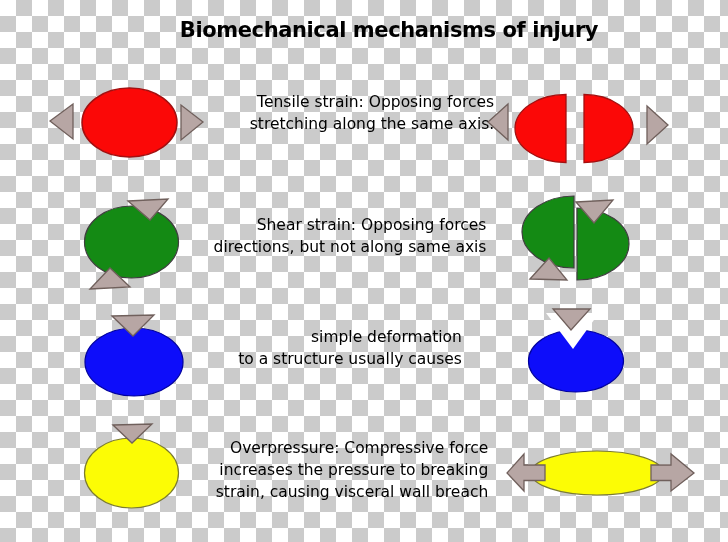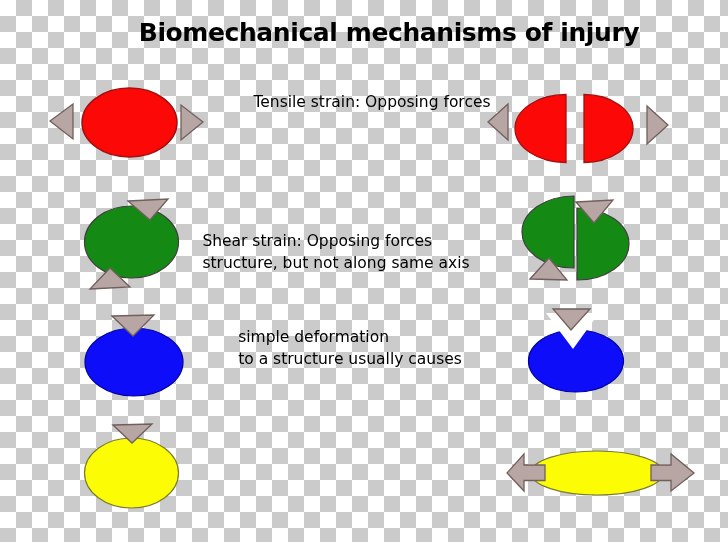--- a/index.html
+++ b/index.html
@@ -6,28 +6,28 @@
   .canvas{
     position:relative;width:728px;height:542px;overflow:hidden;
     background-color:#ffffff;
     background-image:conic-gradient(#cbcbcb 0 25%, #ffffff 25% 50%, #cbcbcb 50% 75%, #ffffff 75% 100%);
     background-size:32px 32px;
     font-family:"DejaVu Sans",sans-serif;color:#000;
   }
   .shapes{position:absolute;left:0;top:0;}
   .title{
     position:absolute;top:18px;left:389px;transform:translateX(-50%);
-    font-size:25px;font-weight:bold;letter-spacing:-0.4px;white-space:nowrap;
+    font-size:21px;font-weight:bold;letter-spacing:-0.4px;white-space:nowrap;
   }
   .rowtext{
-    position:absolute;transform:translateX(-50%);text-align:left;
+    position:absolute;transform:translateX(-50%);text-align:right;
     font-size:15.5px;line-height:22px;white-space:nowrap;
   }
   .t1{left:372px;top:91px;}
-  .t2{left:336px;top:214px;margin-top:16px;}
+  .t2{left:350px;top:214px;}
   .t3{left:350px;top:326px;}
   .t4{left:352px;top:437px;}
 </style>
 </head>
 <body>
 
 <div class="canvas">
 
   <div class="title">Biomechanical mechanisms of injury</div>
 
@@ -77,26 +77,32 @@
 
     <g>
       <ellipse cx="597" cy="473" rx="66" ry="22" stroke-width="1.2" fill="#fcfc05" stroke="#7c7c30"></ellipse>
       <path d="M 545 465 L 524 465 L 524 454 L 507 473 L 524 491 L 524 480.5 L 545 480.5 Z" stroke-width="1.3" fill="#b7a6a4" stroke="#70605c"></path>
       <path d="M 651 465 L 671 465 L 671 454 L 694 473 L 671 491 L 671 480.5 L 651 480.5 Z" stroke-width="1.3" fill="#b7a6a4" stroke="#70605c"></path>
     </g>
   </svg>
 
   <div class="rowtext t1">
     <div>Tensile strain: Opposing forces</div>
+    <div>stretching along the same axis.</div>
   </div>
 
   <div class="rowtext t2">
     <div>Shear strain: Opposing forces</div>
-    <div>structure, but not along same axis</div>
+    <div>directions, but not along same axis</div>
   </div>
 
   <div class="rowtext t3">
     <div>simple deformation</div>
     <div>to a structure usually causes</div>
   </div>
 
+  <div class="rowtext t4">
+    <div>Overpressure: Compressive force</div>
+    <div>increases the pressure to breaking</div>
+    <div>strain, causing visceral wall breach</div>
+  </div>
 
 </div>
 
 </body></html>

